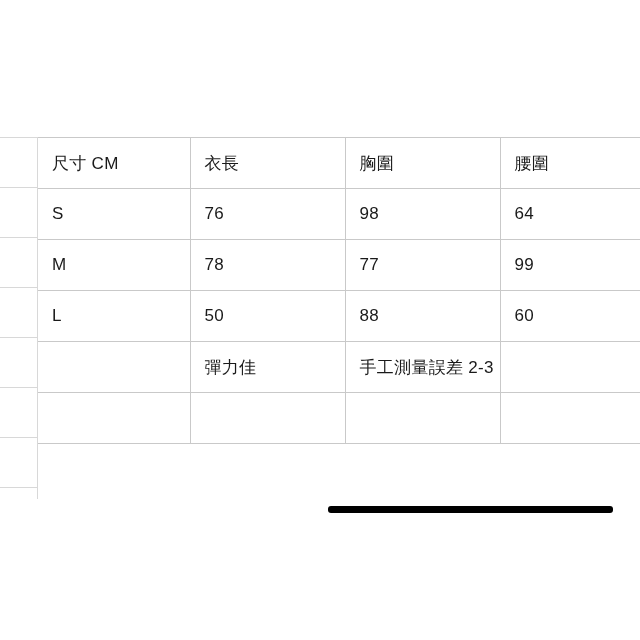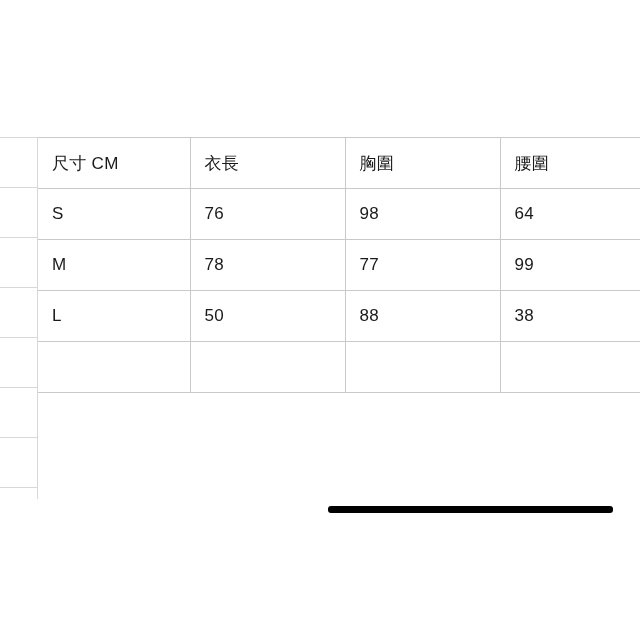--- a/index.html
+++ b/index.html
@@ -127,21 +127,27 @@
         <tr>
           <td>M</td>
           <td>78</td>
           <td>77</td>
           <td class="last">99</td>
         </tr>
         <tr>
           <td>L</td>
           <td>50</td>
           <td>88</td>
-          <td class="last">38</td>
+          <td class="last">60</td>
+        </tr>
+        <tr>
+          <td></td>
+          <td>彈力佳</td>
+          <td class="spanned">手工測量誤差 2-3</td>
+          <td class="last"></td>
         </tr>
         <tr>
           <td></td>
           <td></td>
           <td></td>
           <td class="last"></td>
         </tr>
       </tbody>
     </table>
 

